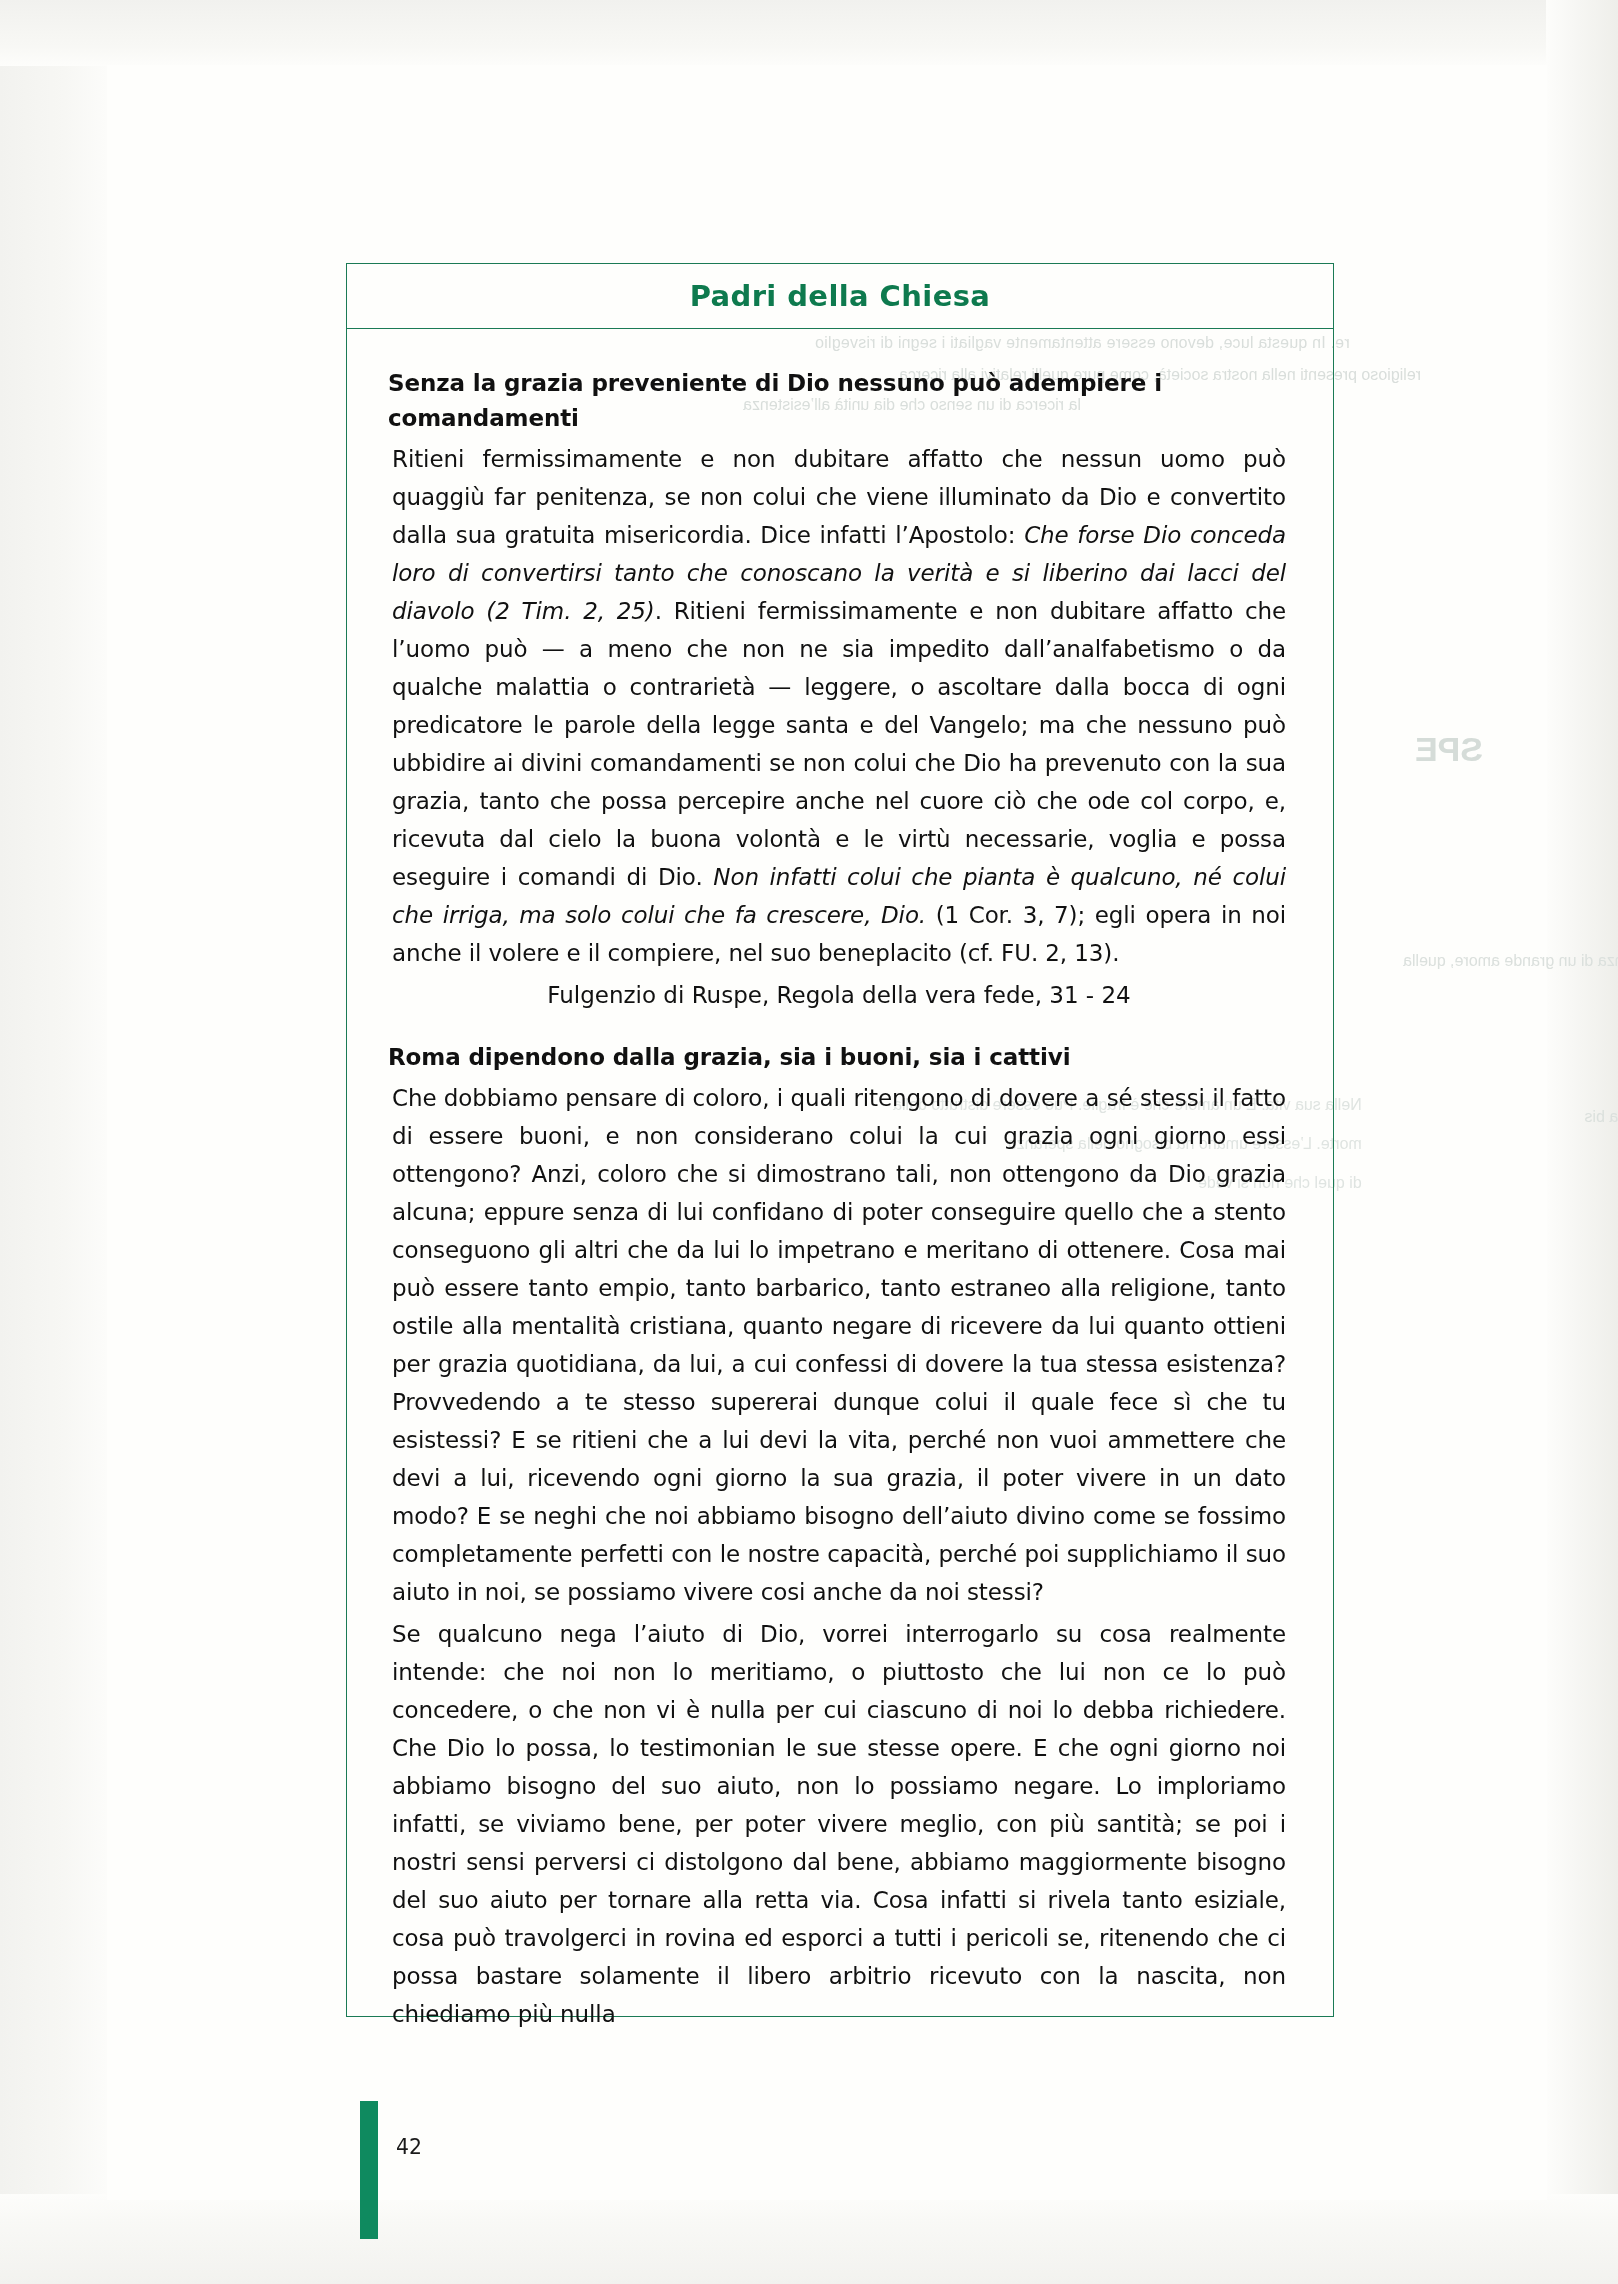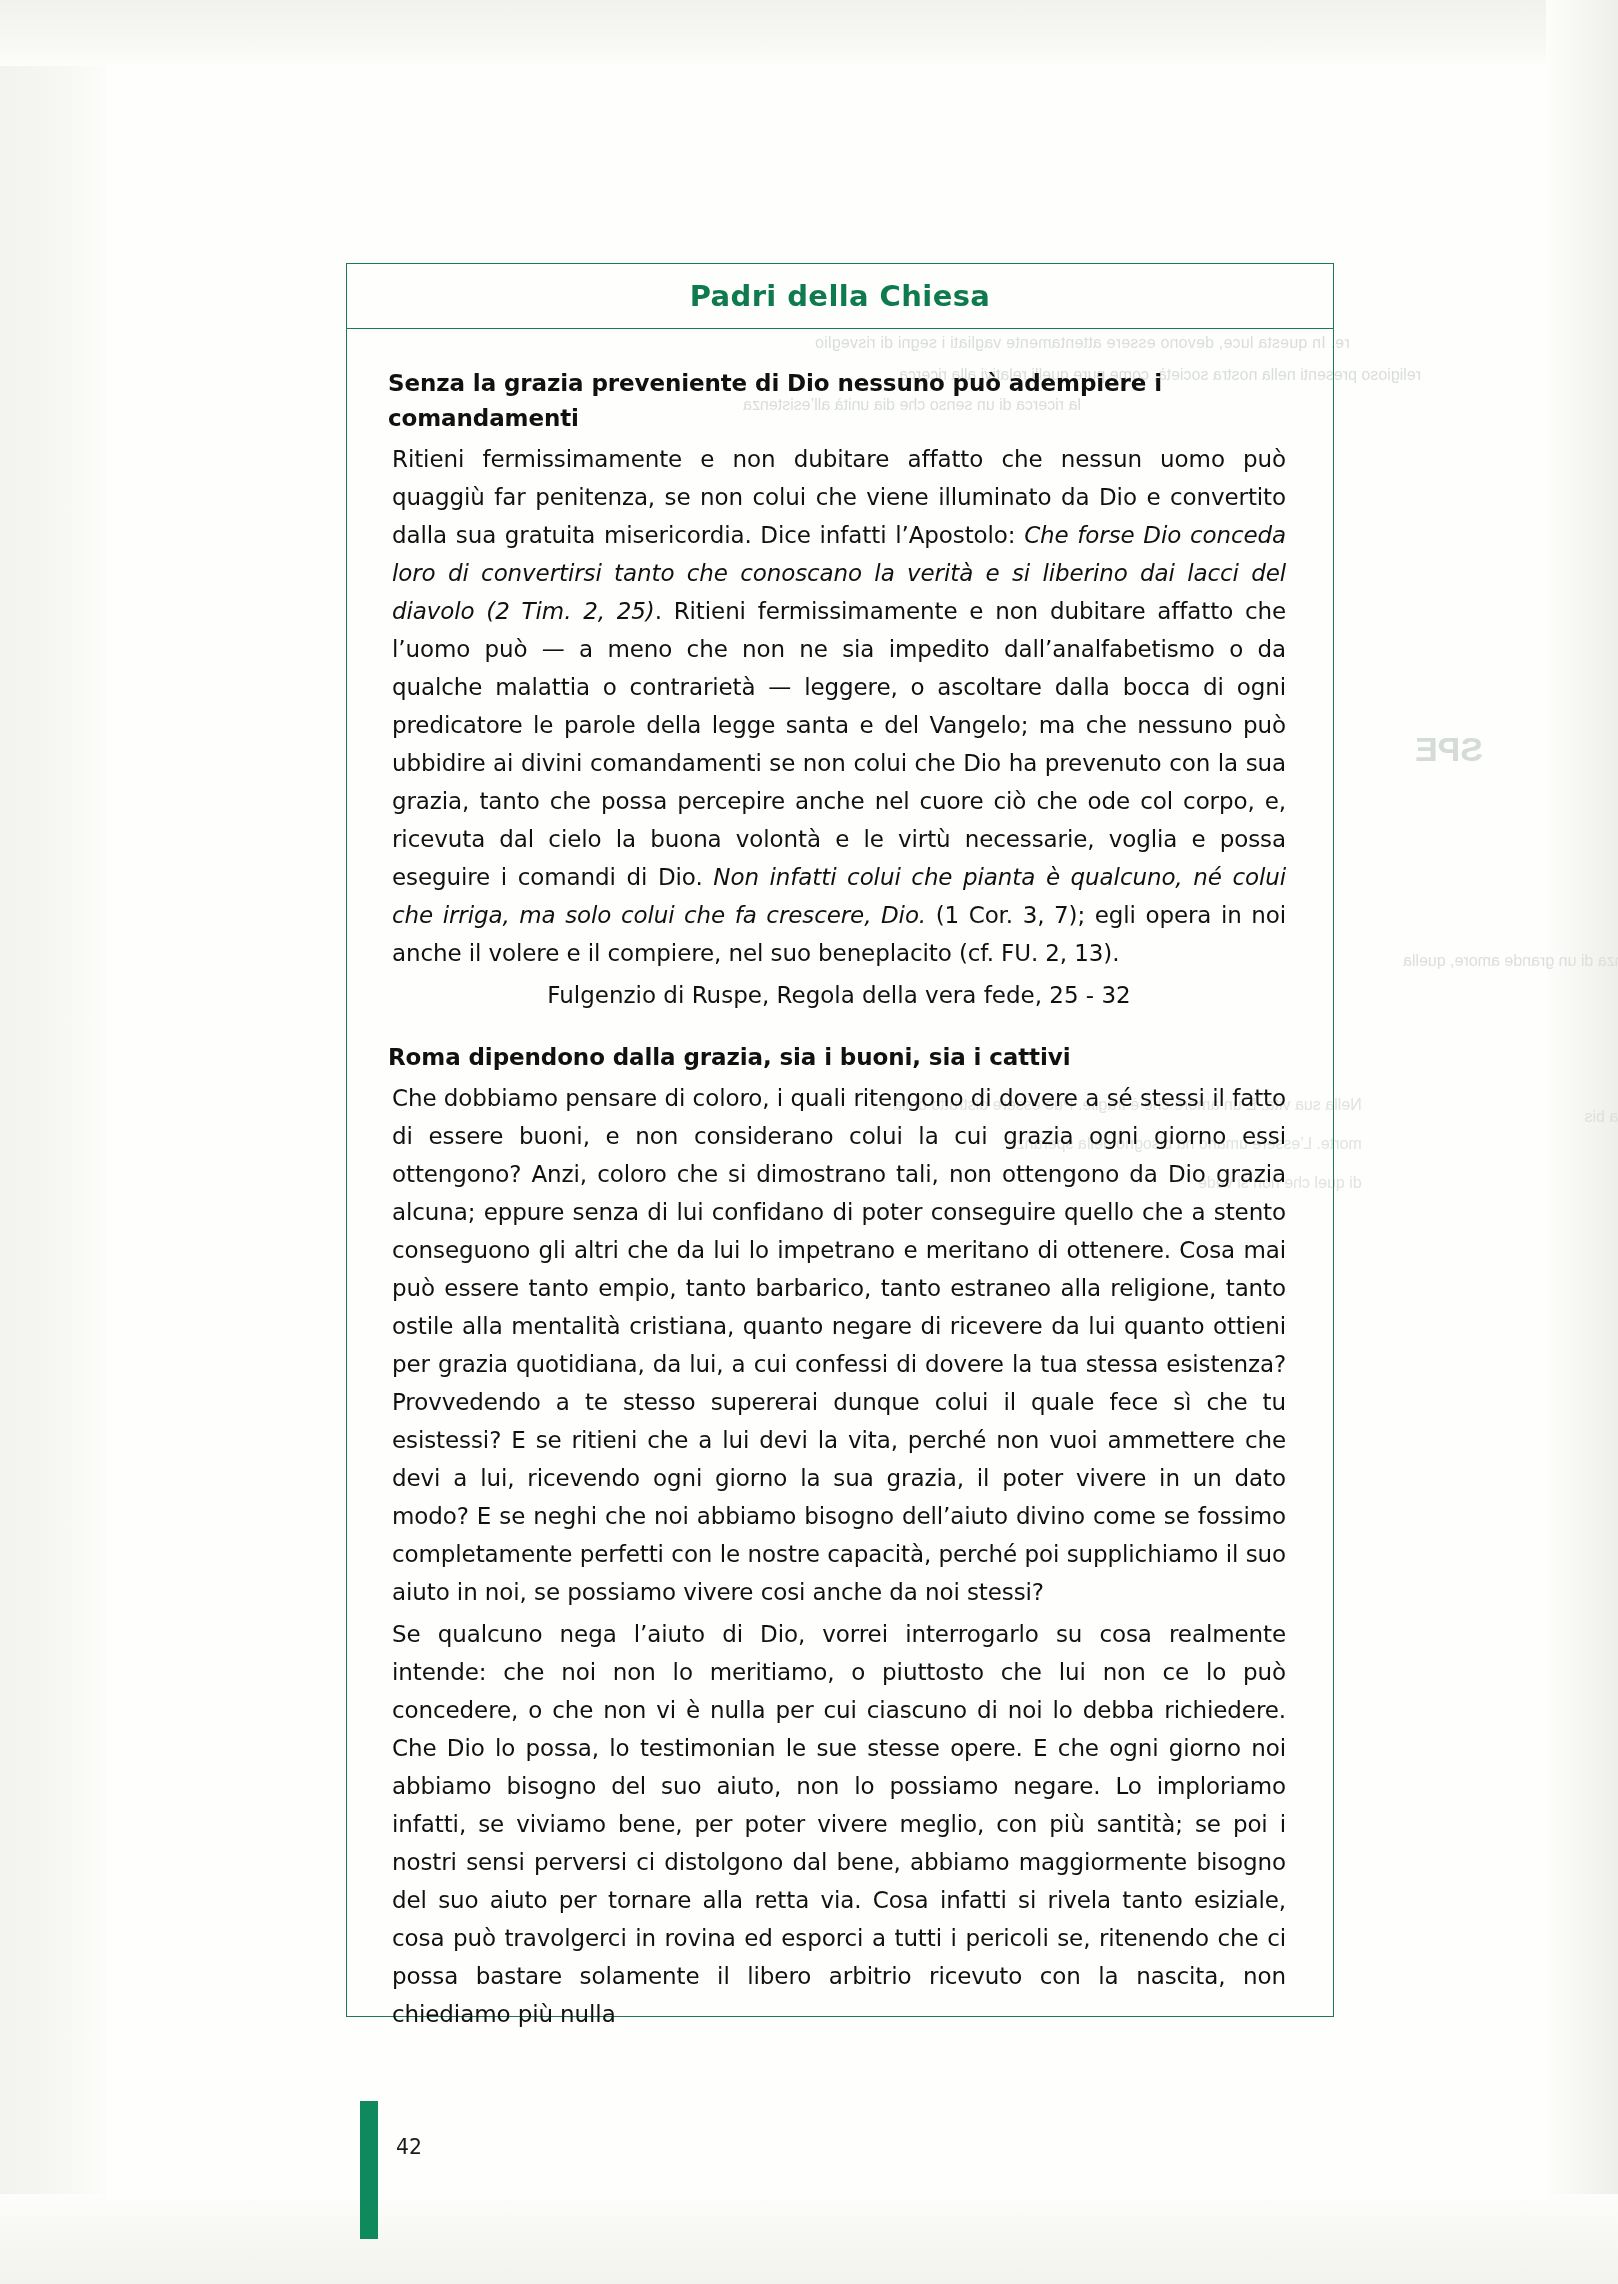--- a/index.html
+++ b/index.html
@@ -205,21 +205,21 @@
       <div id="article-title-bar">
         <div id="article-title">Padri della Chiesa</div>
       </div>
 
       <div id="article-body">
 
         <h2 class="sub">Senza la grazia preveniente di Dio nessuno può adempiere i comandamenti</h2>
 
         <p class="body"><span>Ritieni fermissimamente e non dubitare affatto che nessun uomo può quaggiù far penitenza, se non colui che viene illuminato da Dio e convertito dalla sua gratuita misericordia. Dice infatti l’Apostolo: </span><em>Che forse Dio conceda loro di convertirsi tanto che conoscano la verità e si liberino dai lacci del diavolo</em> <em>(2 Tim. 2, 25)</em><span>. Ritieni fermissimamente e non dubitare affatto che l’uomo può — a meno che non ne sia impedito dall’analfabetismo o da qualche malattia o contrarietà — leggere, o ascoltare dalla bocca di ogni predicatore le parole della legge santa e del Vangelo; ma che nessuno può ubbidire ai divini comandamenti se non colui che Dio ha prevenuto con la sua grazia, tanto che possa percepire anche nel cuore ciò che ode col corpo, e, ricevuta dal cielo la buona volontà e le virtù necessarie, voglia e possa eseguire i comandi di Dio. </span><em>Non infatti colui che pianta è qualcuno, né colui che irriga, ma solo colui che fa crescere, Dio.</em><span> (1 Cor. 3, 7); egli opera in noi anche il volere e il compiere, nel suo beneplacito (cf. FU. 2, 13).</span></p>
 
-        <p class="attrib">Fulgenzio di Ruspe, Regola della vera fede, 25 - 32</p>
+        <p class="attrib">Fulgenzio di Ruspe, Regola della vera fede, 31 - 24</p>
 
         <div class="gap-section"></div>
 
         <h2 class="sub">Roma dipendono dalla grazia, sia i buoni, sia i cattivi</h2>
 
         <p class="body">Che dobbiamo pensare di coloro, i quali ritengono di dovere a sé stessi il fatto di essere buoni, e non considerano colui la cui grazia ogni giorno essi ottengono? Anzi, coloro che si dimostrano tali, non ottengono da Dio grazia alcuna; eppure senza di lui confidano di poter conseguire quello che a stento conseguono gli altri che da lui lo impetrano e meritano di ottenere. Cosa mai può essere tanto empio, tanto barbarico, tanto estraneo alla religione, tanto ostile alla mentalità cristiana, quanto negare di ricevere da lui quanto ottieni per grazia quotidiana, da lui, a cui confessi di dovere la tua stessa esistenza? Provvedendo a te stesso supererai dunque colui il quale fece sì che tu esistessi? E se ritieni che a lui devi la vita, perché non vuoi ammettere che devi a lui, ricevendo ogni giorno la sua grazia, il poter vivere in un dato modo? E se neghi che noi abbiamo bisogno dell’aiuto divino come se fossimo completamente perfetti con le nostre capacità,  perché poi supplichiamo il suo aiuto in noi, se possiamo vivere cosi anche da noi stessi?</p>
         <p class="body">Se qualcuno nega l’aiuto di Dio, vorrei interrogarlo su cosa realmente intende: che noi non lo meritiamo, o piuttosto che lui non ce lo può concedere, o che non vi è nulla per cui ciascuno di noi lo debba richiedere. Che Dio lo possa, lo testimonian le sue stesse opere. E che ogni giorno noi abbiamo bisogno del suo aiuto, non lo possiamo negare. Lo imploriamo infatti, se viviamo bene, per poter vivere meglio, con più santità; se poi i nostri sensi perversi ci distolgono dal bene, abbiamo maggiormente bisogno del suo aiuto per tornare alla retta via. Cosa infatti si rivela tanto esiziale, cosa può travolgerci in rovina ed esporci a tutti i pericoli se, ritenendo che ci possa bastare solamente il libero arbitrio ricevuto con la nascita, non chiediamo più nulla</p>
 
       </div>
     </div>

